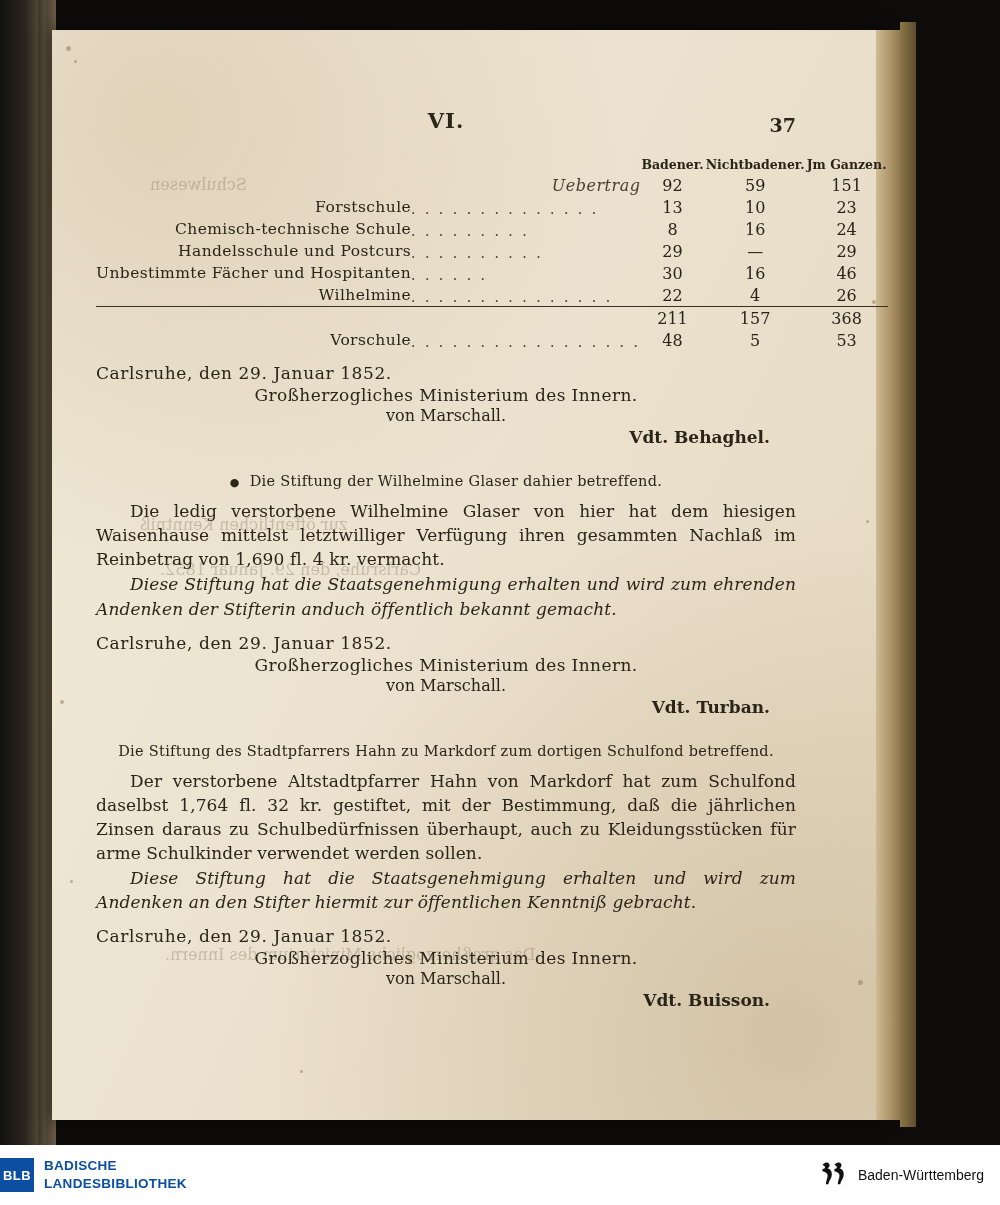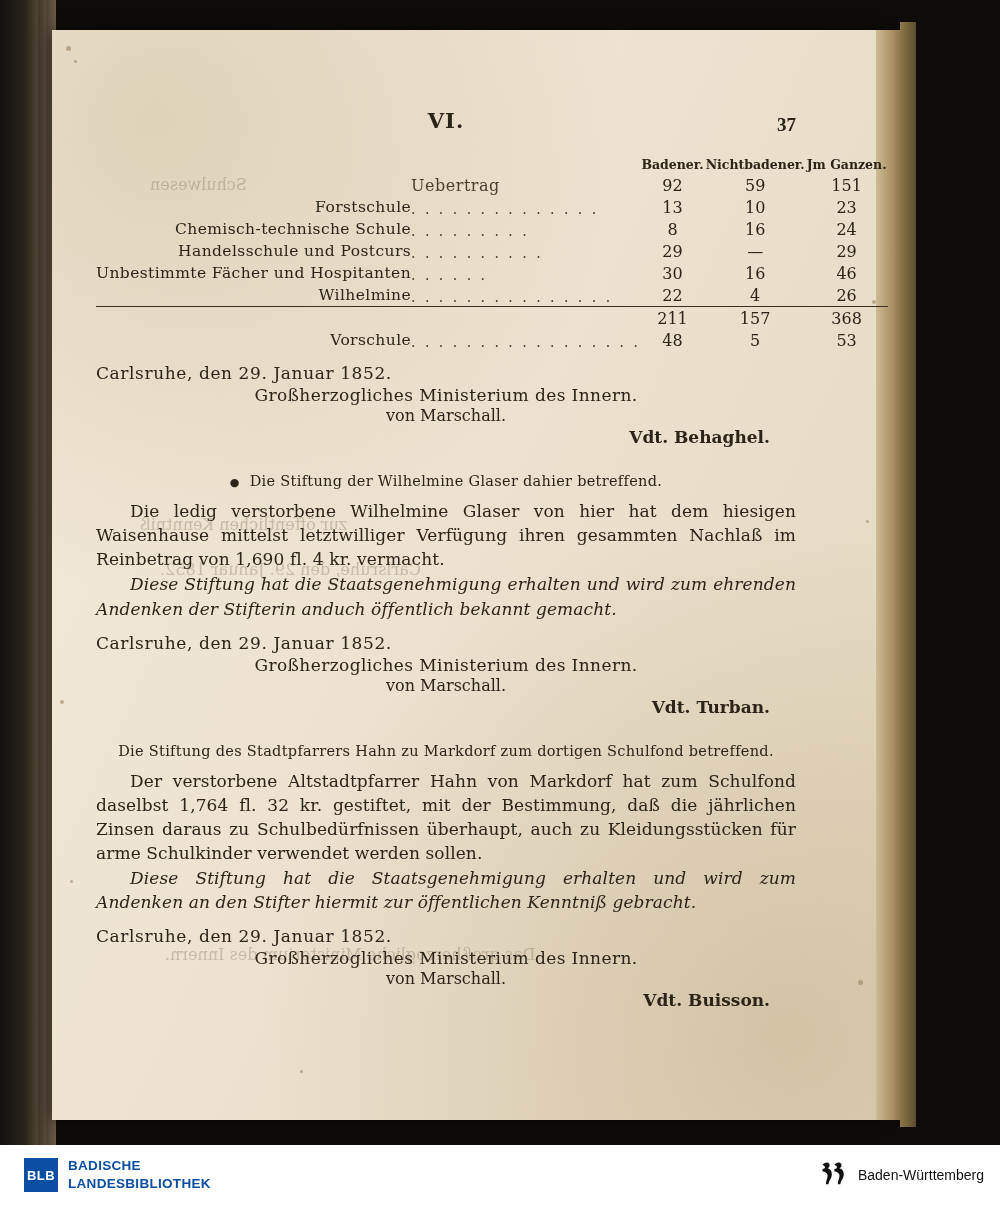--- a/index.html
+++ b/index.html
@@ -83,21 +83,21 @@
     position: relative;
     height: 34px;
   }
   .hdr .sec {
     position: absolute;
     left: 50%; transform: translateX(-50%);
     font-size: 21px; font-weight: bold; letter-spacing: 1px;
   }
   .hdr .pg {
     position: absolute; right: 0; top: 6px;
-    font-size: 19px; font-weight: bold; font-family: Liberation Serif, serif;
+    font-size: 19px; font-weight: bold;
   }
 
   
   table.stats {
     border-collapse: collapse;
     width: 700px;
     font-size: 15.5px;
     margin-top: 14px;
   }
   table.stats th {
@@ -107,21 +107,21 @@
     padding-bottom: 2px;
     white-space: nowrap;
   }
   table.stats td { padding: 1.5px 0; }
   .c-label { text-align: right; white-space: nowrap; letter-spacing: .4px; }
   .c-lead  { width: 100%; overflow: hidden; white-space: nowrap;
              color: #4a3f2e; letter-spacing: 2.5px; font-size: 14px; vertical-align: bottom;}
   .c-num   { text-align: center; width: 72px; font-size: 16px; }
   .c-num2  { text-align: center; width: 86px; font-size: 16px; }
   .c-num3  { text-align: center; width: 86px; font-size: 16px; }
-  .ueb { text-align: left; font-size: 16px; padding-right: 10px; letter-spacing:.5px;}
+  .ueb { text-align: right; font-size: 16px; padding-right: 10px; letter-spacing:.5px;font-style:italic;}
   .rule-top td { border-top: 1.6px solid #3a3020; padding-top: 3px; }
 
   .ctr { text-align: center; }
   .place { margin-top: 12px; font-size: 17px; letter-spacing: .6px; }
   .minist { margin-top: 2px; font-size: 17px; letter-spacing: .4px; }
   .signer { margin-top: 1px; font-size: 16px; font-weight: normal;}
   .vdt { text-align: right; font-weight: bold; font-size: 17px; margin-top: 2px; padding-right: 26px;}
 
   .arttitle {
     text-align: center;
@@ -163,21 +163,21 @@
     align-items: center;
   }
   .blb-logo {
     width: 34px; height: 34px;
     background: #0b4ea2;
     color: #fff;
     font-family: "Liberation Sans", sans-serif;
     font-weight: bold;
     font-size: 13px;
     display: flex; align-items: center; justify-content: center;
-    margin-left: 24px;
+    margin-left: 0;
     letter-spacing: .5px;
   }
   .blb-text {
     margin-left: 10px;
     font-family: "Liberation Sans", sans-serif;
     font-size: 13.5px;
     font-weight: bold;
     color: #0b4ea2;
     line-height: 1.3;
     letter-spacing: .3px;

